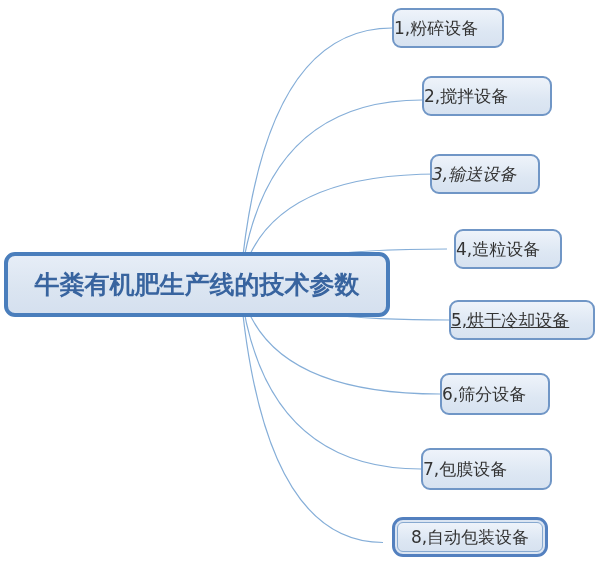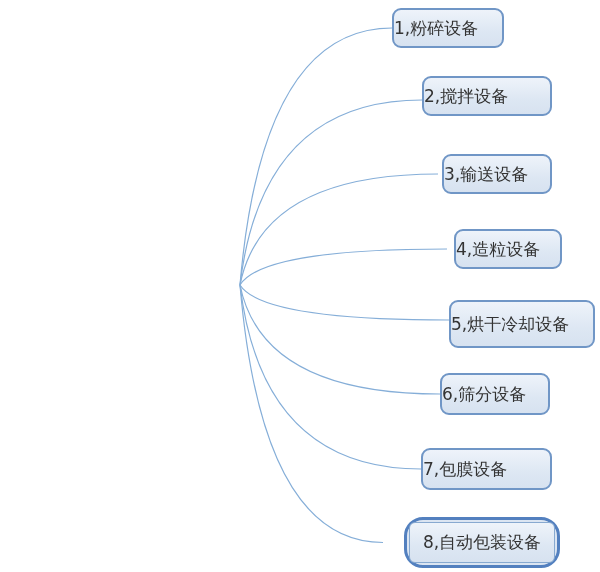--- a/index.html
+++ b/index.html
@@ -65,42 +65,45 @@
       <path d="M 240 285 Q 262 28 392 28" fill="none" stroke="#85aed8" stroke-width="1.2"></path>
       <path d="M 240 285 Q 262 100 422 100" fill="none" stroke="#85aed8" stroke-width="1.2"></path>
       <path d="M 240 285 Q 262 174 438 174" fill="none" stroke="#85aed8" stroke-width="1.2"></path>
       <path d="M 240 285 Q 262 249 447 249" fill="none" stroke="#85aed8" stroke-width="1.2"></path>
       <path d="M 240 285 Q 262 320 449 320" fill="none" stroke="#85aed8" stroke-width="1.2"></path>
       <path d="M 240 285 Q 262 394 440 394" fill="none" stroke="#85aed8" stroke-width="1.2"></path>
       <path d="M 240 285 Q 262 469 421 469" fill="none" stroke="#85aed8" stroke-width="1.2"></path>
       <path d="M 240 285 Q 262 542.5 383 542.5" fill="none" stroke="#85aed8" stroke-width="1.2"></path>
     </svg>
 
+  <div class="central-topic" id="central-topic" style="left: 4px; top: 252px; width: 386px; height: 65px;">
+    <span class="label">牛粪有机肥生产线的技术参数</span>
+  </div>
 
   <div id="children-layer">
       <div class="subtopic" style="left: 392px; top: 8px; width: 112px; height: 40px;">
         <span class="label">1,粉碎设备</span>
       </div>
       <div class="subtopic" style="left: 422px; top: 76px; width: 130px; height: 40px;">
         <span class="label">2,搅拌设备</span>
       </div>
-      <div class="subtopic" style="left: 442px; top: 154px; width: 110px; height: 40px;">
+      <div class="subtopic" style="left: 430px; top: 154px; width: 110px; height: 40px; font-style: italic;">
         <span class="label">3,输送设备</span>
       </div>
       <div class="subtopic" style="left: 447px; top: 229px; width: 108px; height: 40px; margin-left: 7px;">
         <span class="label">4,造粒设备</span>
       </div>
-      <div class="subtopic" style="left: 449px; top: 300px; width: 146px; height: 48px;">
+      <div class="subtopic" style="left: 449px; top: 300px; width: 146px; height: 40px; text-decoration: underline;">
         <span class="label">5,烘干冷却设备</span>
       </div>
       <div class="subtopic" style="left: 440px; top: 373px; width: 110px; height: 42px;">
         <span class="label">6,筛分设备</span>
       </div>
       <div class="subtopic" style="left: 421px; top: 448px; width: 131px; height: 42px;">
         <span class="label">7,包膜设备</span>
       </div>
-      <div class="subtopic selected" style="left: 404px; top: 517px; width: 156px; height: 51px; border-radius: 19px;">
+      <div class="subtopic selected" style="left: 392px; top: 517px; width: 156px; height: 40px;">
         <div class="inner-box">
           <span class="label">8,自动包装设备</span>
         </div>
       </div>
     </div>
 </div>
 
 </body></html>

